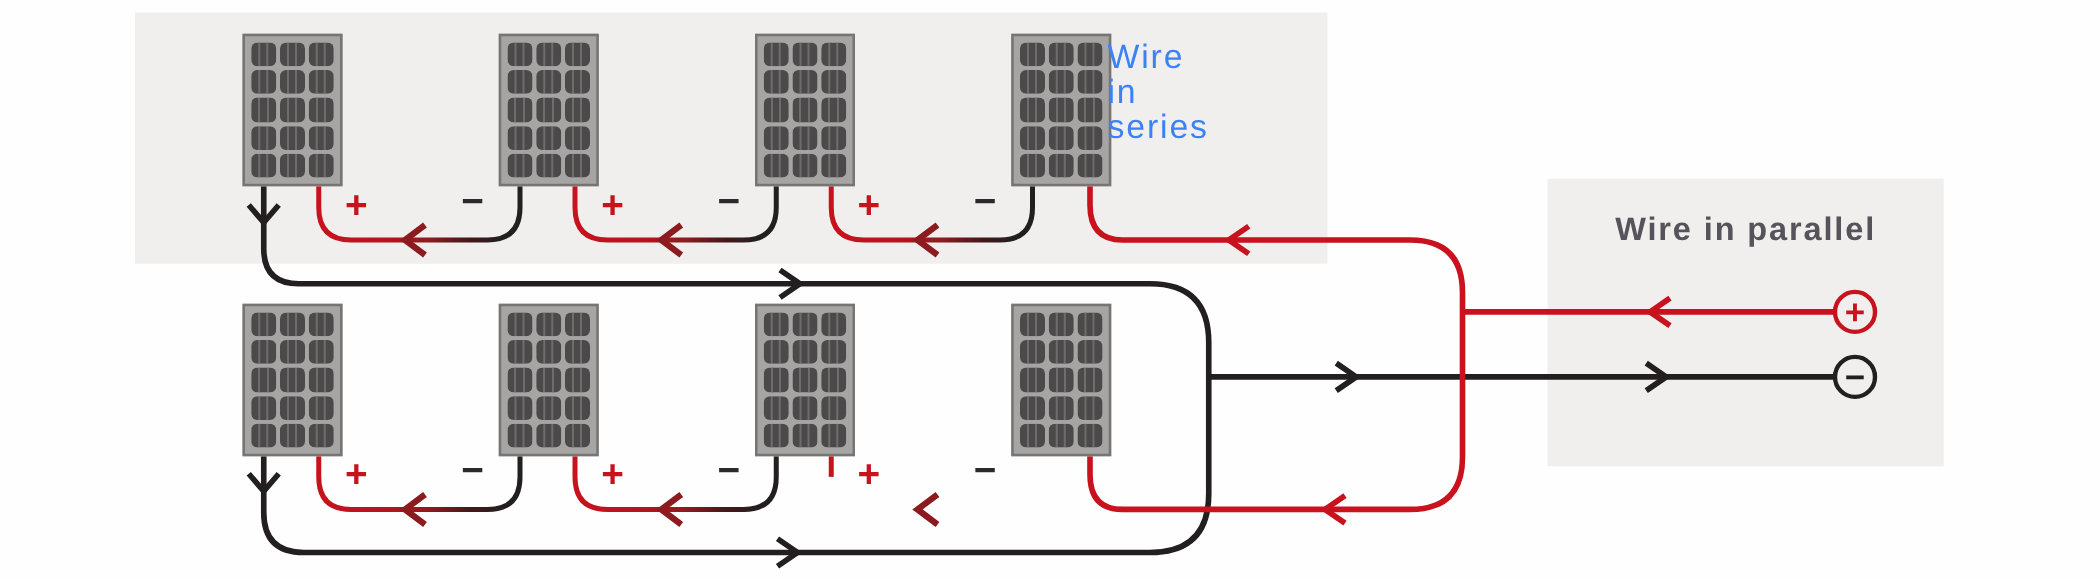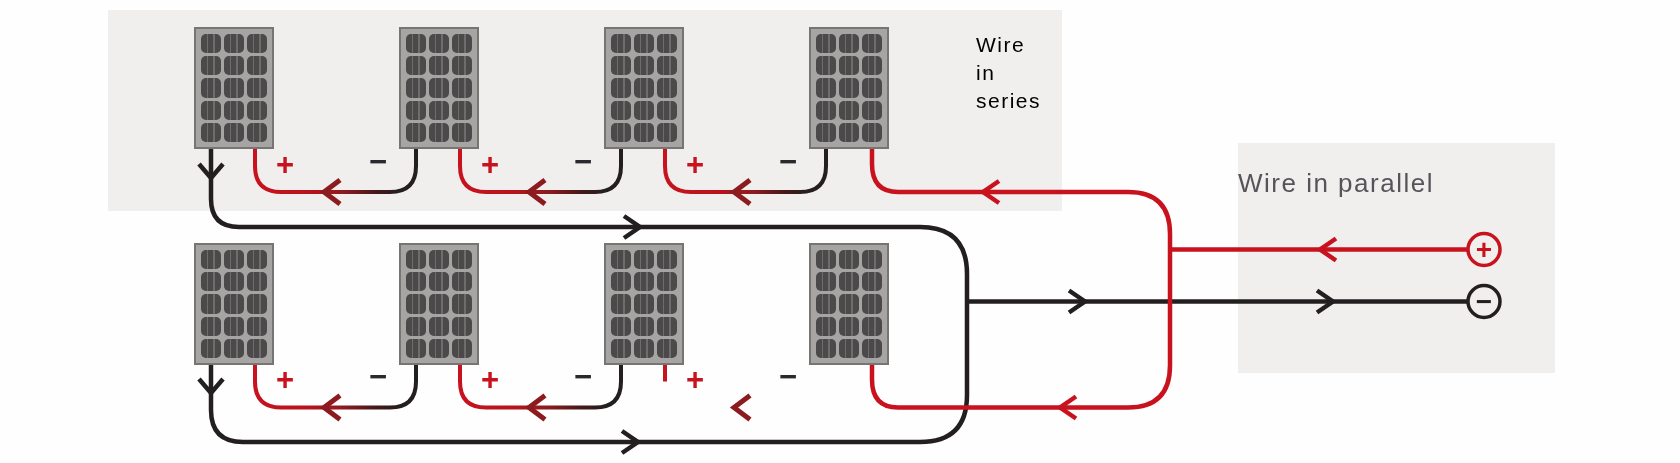--- a/index.html
+++ b/index.html
@@ -9,24 +9,24 @@
   .band-top{left:108px;top:10px;width:954px;height:201px;}
   .band-right{left:1238px;top:143px;width:317px;height:230px;}
   svg.wires{position:absolute;left:0;top:0;}
   .panel{position:absolute;width:80px;height:122px;background:#a7a5a3;border:2px solid #777573;
          box-sizing:border-box;display:grid;grid-template-columns:repeat(3,1fr);
          grid-template-rows:repeat(5,1fr);gap:3px;padding:5px;}
   .cell{background:
         linear-gradient(90deg, rgba(0,0,0,0) 28%, #6e6c6c 28%, #6e6c6c 36%, rgba(0,0,0,0) 36%,
                         rgba(0,0,0,0) 62%, #6e6c6c 62%, #6e6c6c 70%, rgba(0,0,0,0) 70%), #4b4949;
         border-radius:5px;}
-  .series-title{position:absolute;left:976px;top:31px;color:#000000;font-size:21px;
+  .series-title{position:absolute;left:886px;top:31px;color:#3b82f6;font-size:27px;
                 line-height:28px;letter-spacing:1.5px;}
-  .parallel-title{position:absolute;left:1238px;top:168px;width:317px;text-align:left;
-                  color:#56545a;font-size:26px;letter-spacing:1.5px;}
+  .parallel-title{position:absolute;left:1238px;top:168px;width:317px;text-align:center;
+                  color:#56545a;font-size:26px;letter-spacing:1.5px;font-weight:bold;}
   .pol{position:absolute;transform:translate(-50%,-50%);font-size:31px;font-weight:700;
        line-height:1;}
   .pol.plus{color:#c8121e;}
   .pol.minus{color:#2b292d;}
 </style>
 </head>
 <body>
 
 <div class="canvas">
 

